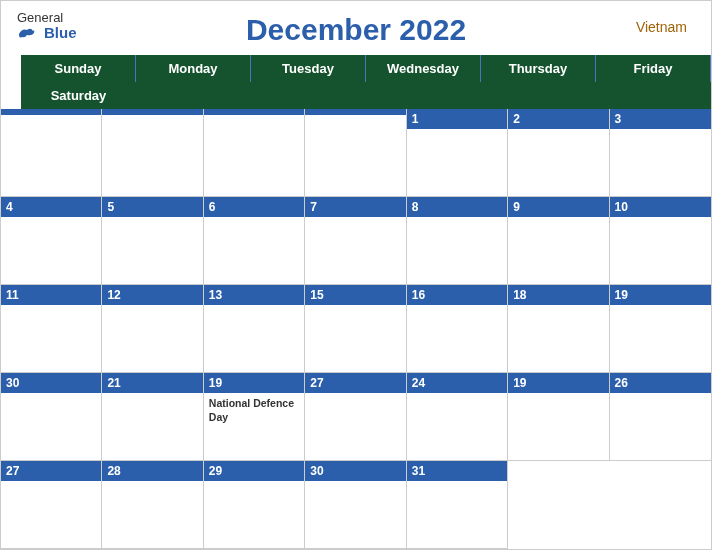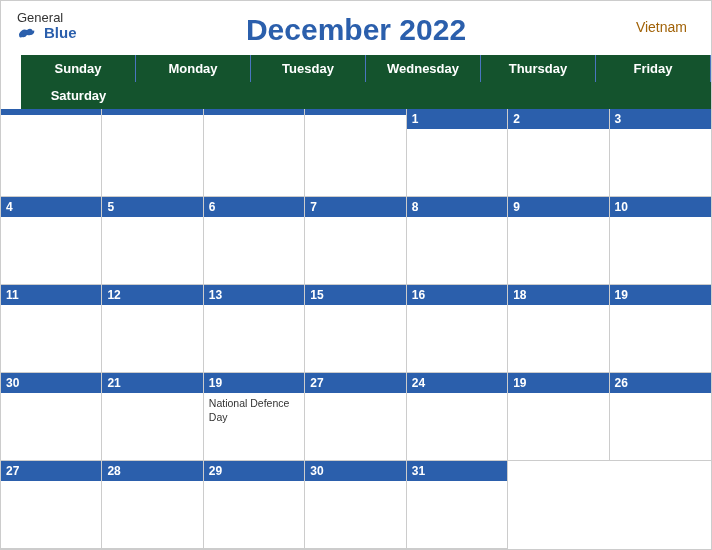--- a/index.html
+++ b/index.html
@@ -112,20 +112,21 @@
     }
     .cell-body {
       padding: 4px 5px;
       font-size: 11px;
       color: #333;
     }
     .event-text {
       font-size: 10.5px;
       color: #333;
       line-height: 1.3;
+      font-weight: bold;
     }
     .empty-header {
       background: #2b5fac;
       padding: 3px 5px;
     }
   </style>
 </head>
 <body>
 
 <div class="calendar-container">

